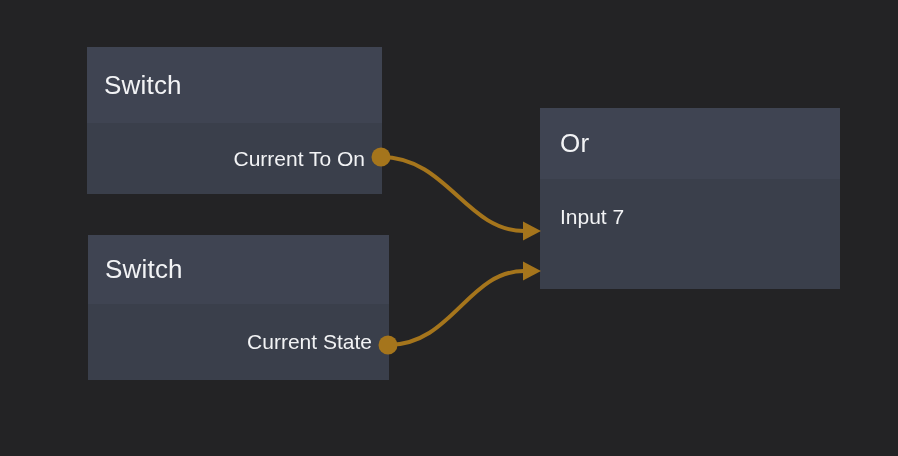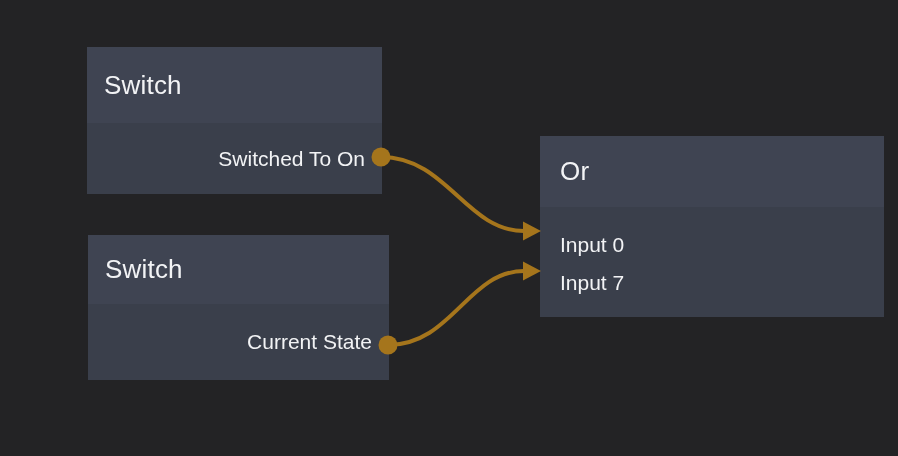--- a/index.html
+++ b/index.html
@@ -43,21 +43,21 @@
   }
   
   #node-switch-1{left:87px;top:47px;width:295px;height:147px;}
   #node-switch-1 .node-header{height:76px;}
   #node-switch-1 .port-row{height:71px;justify-content:flex-end;padding-right:17px;}
   
   #node-switch-2{left:88px;top:235px;width:301px;height:145px;}
   #node-switch-2 .node-header{height:69px;}
   #node-switch-2 .port-row{height:76px;justify-content:flex-end;padding-right:17px;margin-left:13px;}
   
-  #node-or{left:540px;top:136px;width:344px;height:181px;}
+  #node-or{left:540px;top:108px;width:300px;height:181px;}
   #node-or .node-header{height:71px;padding-left:20px;}
   #node-or .node-body{padding-top:19px;}
   #node-or .port-row{height:38px;padding-left:20px;}
 
   .wires{
     position:absolute;left:0;top:0;
     pointer-events:none;
   }
   .wire{stroke:var(--wire);stroke-width:4;fill:none;}
   .wire-fill{fill:var(--wire);stroke:none;}
@@ -66,21 +66,21 @@
 <body>
 
 <div class="canvas">
 
   <div class="node" id="node-switch-1">
     <div class="node-header">
       <span>Switch</span>
     </div>
     <div class="node-body">
       <div class="port-row">
-        <span>Switched To On</span>
+        <span>Current To On</span>
       </div>
     </div>
   </div>
 
   <div class="node" id="node-switch-2">
     <div class="node-header">
       <span>Switch</span>
     </div>
     <div class="node-body">
       <div class="port-row">
@@ -88,23 +88,20 @@
       </div>
     </div>
   </div>
 
   <div class="node" id="node-or">
     <div class="node-header">
       <span>Or</span>
     </div>
     <div class="node-body">
       <div class="port-row">
-        <span>Input 0</span>
-      </div>
-      <div class="port-row">
         <span>Input 7</span>
       </div>
     </div>
   </div>
 
   <svg class="wires" width="898" height="456" viewBox="0 0 898 456">
 
     <path class="wire" d="M 381 157 C 447 157 466 231 524 231"></path>
     <polygon class="wire-fill" points="523,221.5 541,231 523,240.5"></polygon>
     <circle class="wire-fill" cx="381" cy="157" r="9.5"></circle>

